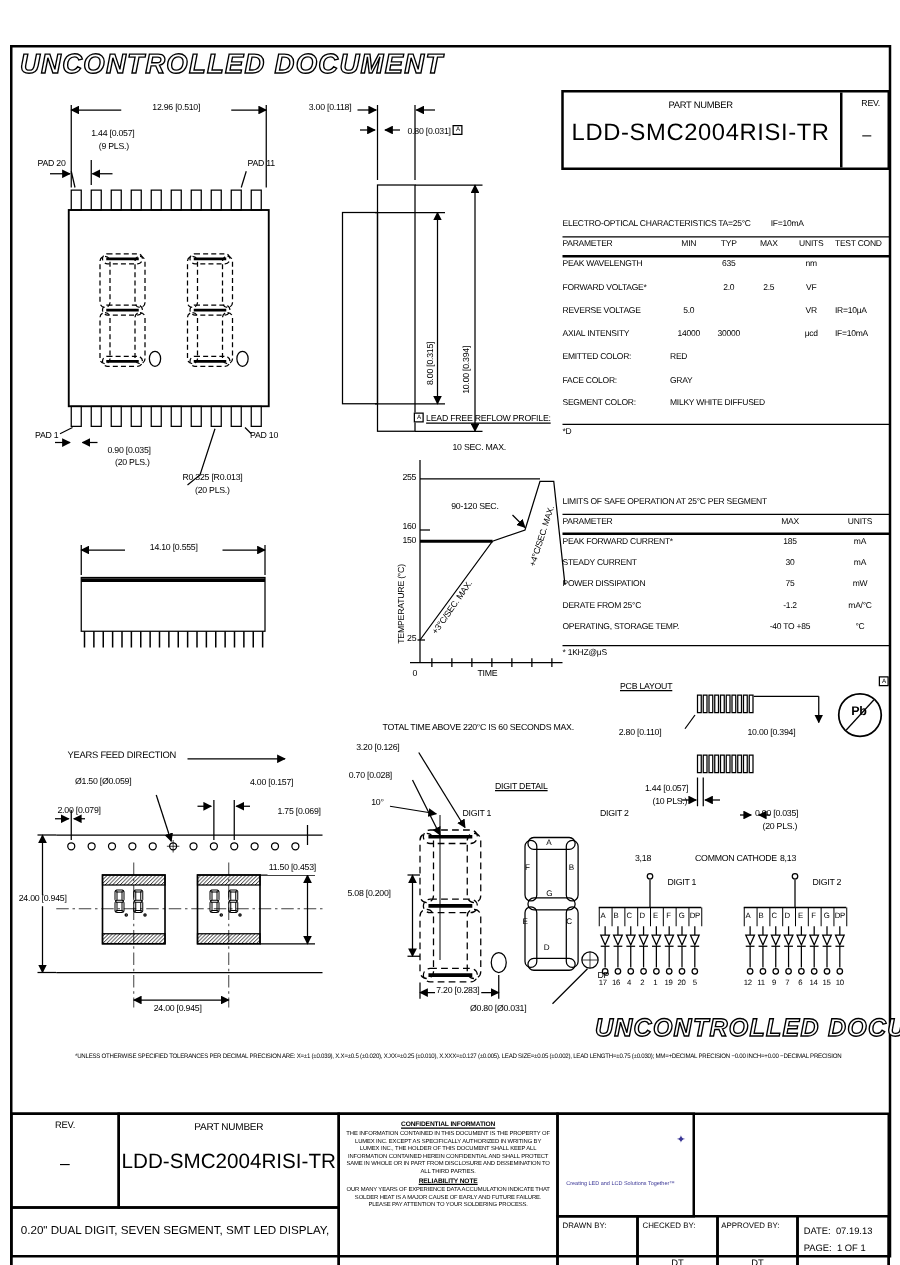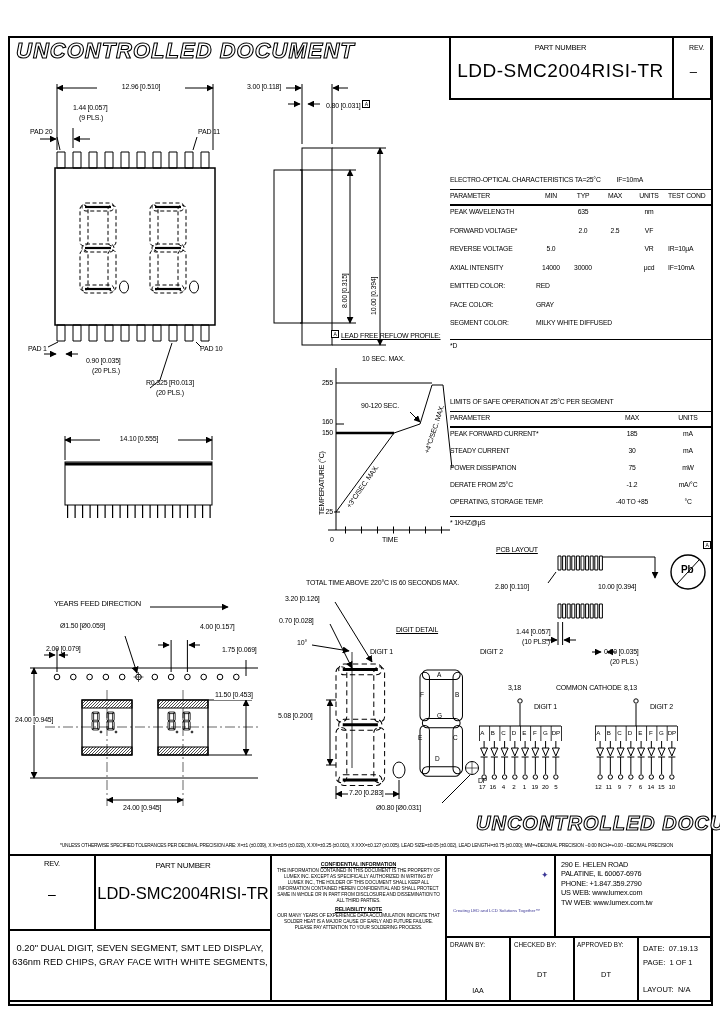--- a/index.html
+++ b/index.html
@@ -20,21 +20,21 @@
   .thead{height:11px;display:flex;}
   .hr{border-top:1px solid #000;margin:1px 0 2px 0;}
   .hr.thick{border-top:2px solid #000;}
   .c0{width:86px;} .c1{width:30px;text-align:center;} .c2{width:34px;text-align:center;}
   .c3{width:30px;text-align:center;} .c4{width:38px;text-align:center;} .c5{width:44px;}
   .k0{width:150px;} .k1{width:64px;text-align:center;} .k2{width:48px;text-align:center;}
   .prow{position:absolute;display:flex;width:84px;font-size:6.2px;letter-spacing:-0.3px;}
   .prow span{flex:1;text-align:center;}
   .seg{position:absolute;font-size:6.5px;}
   
-  .cell{position:absolute;border:2px solid #000;box-sizing:border-box;}
+  .cell{position:absolute;border:2px solid #000;box-sizing:border-box;margin-top:36px;}
   .conf{font-size:4.7px;line-height:6px;text-align:center;padding:3px 4px;letter-spacing:-0.1px;}
   .conf .h{font-size:5.3px;font-weight:700;text-decoration:underline;display:block;margin:2px 0 1px 0;}
   .logo{font-style:italic;font-weight:700;font-size:31px;letter-spacing:-1px;line-height:30px;}
   .addr{font-size:7.3px;line-height:9.4px;letter-spacing:-0.2px;}
   .blk-lbl{font-size:6.3px;}
   svg{position:absolute;left:0;top:0;}
 </style>
 </head>
 <body>
 
@@ -483,39 +483,31 @@
   <div class="cell" style="left:8px;top:854px;width:88px;height:77px;">
     <div class="l ctr" style="left:0;right:0;top:4px;font-size:7.5px;">REV.</div>
     <div class="ctr" style="position:absolute;left:0;right:0;top:30px;font-size:14px;">–</div>
   </div>
   <div class="cell" style="left:94px;top:854px;width:178px;height:77px;">
     <div class="l ctr" style="left:0;right:0;top:6px;font-size:8px;">PART NUMBER</div>
     <div class="ctr" style="position:absolute;left:0;right:0;top:28px;font-size:16.5px;white-space:nowrap;">LDD-SMC2004RISI-TR</div>
   </div>
   <div class="cell ctr" style="left:8px;top:929px;width:264px;height:73px;font-size:9.3px;line-height:14px;padding-top:10px;">
     <div>0.20" DUAL DIGIT, SEVEN SEGMENT, SMT LED DISPLAY,</div>
-    <div>636nm RED CHIPS, GRAY FACE WITH WHITE SEGMENTS,</div>
   </div>
   <div class="cell conf" style="left:270px;top:854px;width:177px;height:148px;">
     <span class="h">CONFIDENTIAL INFORMATION</span>
     <span>THE INFORMATION CONTAINED IN THIS DOCUMENT IS THE PROPERTY OF LUMEX INC. EXCEPT AS SPECIFICALLY AUTHORIZED IN WRITING BY LUMEX INC., THE HOLDER OF THIS DOCUMENT SHALL KEEP ALL INFORMATION CONTAINED HEREIN CONFIDENTIAL AND SHALL PROTECT SAME IN WHOLE OR IN PART FROM DISCLOSURE AND DISSEMINATION TO ALL THIRD PARTIES.</span>
     <span class="h">RELIABILITY NOTE</span>
     <span>OUR MANY YEARS OF EXPERIENCE DATA ACCUMULATION INDICATE THAT SOLDER HEAT IS A MAJOR CAUSE OF EARLY AND FUTURE FAILURE. PLEASE PAY ATTENTION TO YOUR SOLDERING PROCESS.</span>
   </div>
   <div class="cell" style="left:445px;top:854px;width:111px;height:84px;">
     <div style="position:absolute;left:94px;top:14px;color:#3b3796;font-size:9px;">✦</div>
     <div style="position:absolute;left:6px;top:52px;font-size:4.4px;color:#3b3796;white-space:nowrap;">Creating LED and LCD Solutions Together™</div>
   </div>
-  <div class="cell addr" style="left:554px;top:854px;width:158px;height:84px;padding:4px 0 0 5px;">
-    <div>290 E. HELEN ROAD</div>
-    <div>PALATINE, IL  60067-6976</div>
-    <div>PHONE: +1.847.359.2790</div>
-    <div>US WEB: www.lumex.com</div>
-    <div>TW WEB: www.lumex.com.tw</div>
-  </div>
   <div class="cell" style="left:445px;top:936px;width:66px;height:66px;">
     <div class="blk-lbl" style="position:absolute;left:3px;top:3px;">DRAWN BY:</div>
     <div class="ctr" style="position:absolute;left:0;right:0;bottom:6px;font-size:7px;">IAA</div>
   </div>
   <div class="cell" style="left:509px;top:936px;width:66px;height:66px;">
     <div class="blk-lbl" style="position:absolute;left:3px;top:3px;">CHECKED BY:</div>
     <div class="ctr" style="position:absolute;left:0;right:0;top:32px;font-size:7.5px;">DT</div>
   </div>
   <div class="cell" style="left:573px;top:936px;width:66px;height:66px;">
     <div class="blk-lbl" style="position:absolute;left:2px;top:3px;">APPROVED BY:</div>

